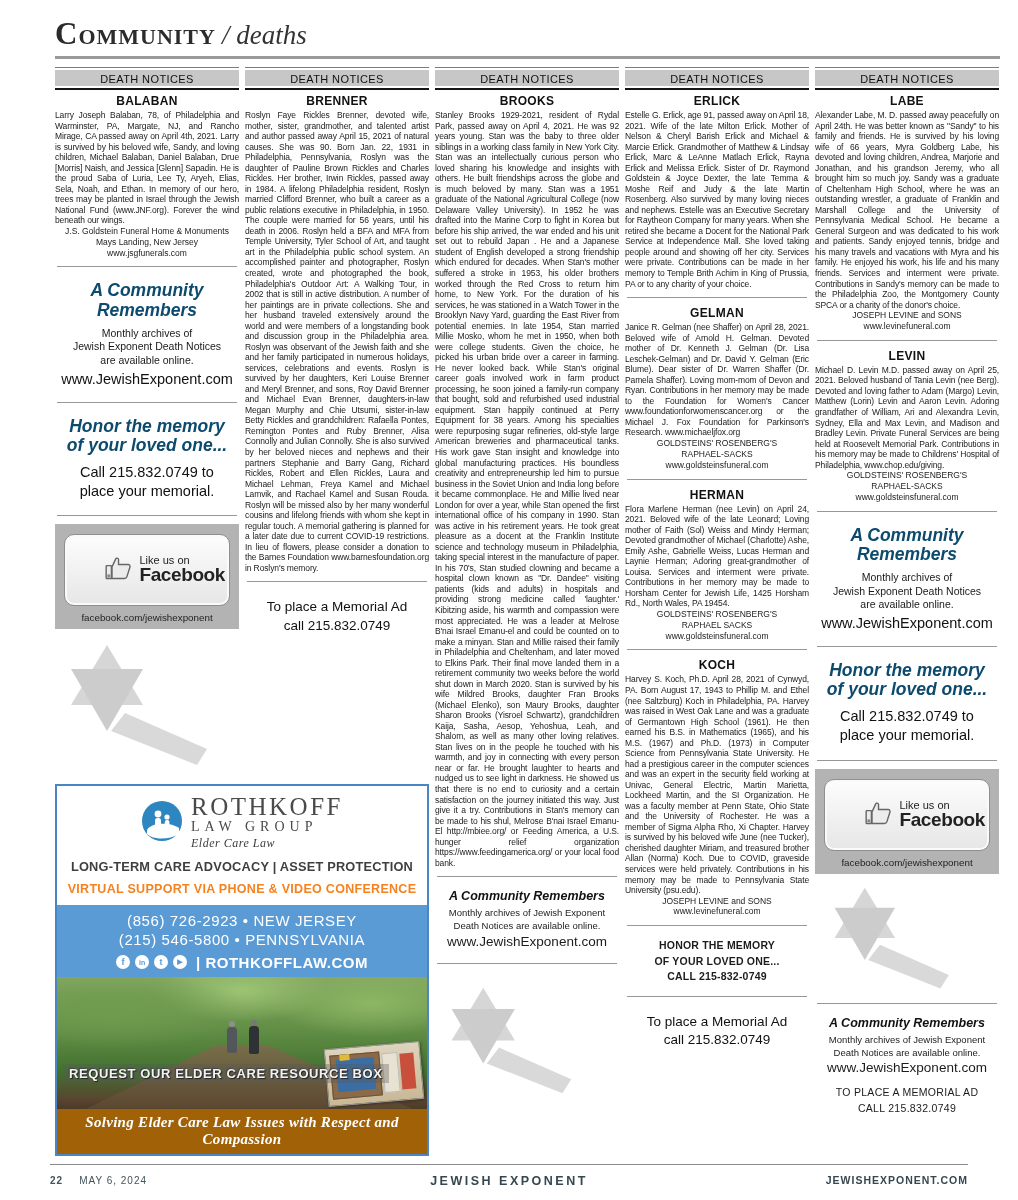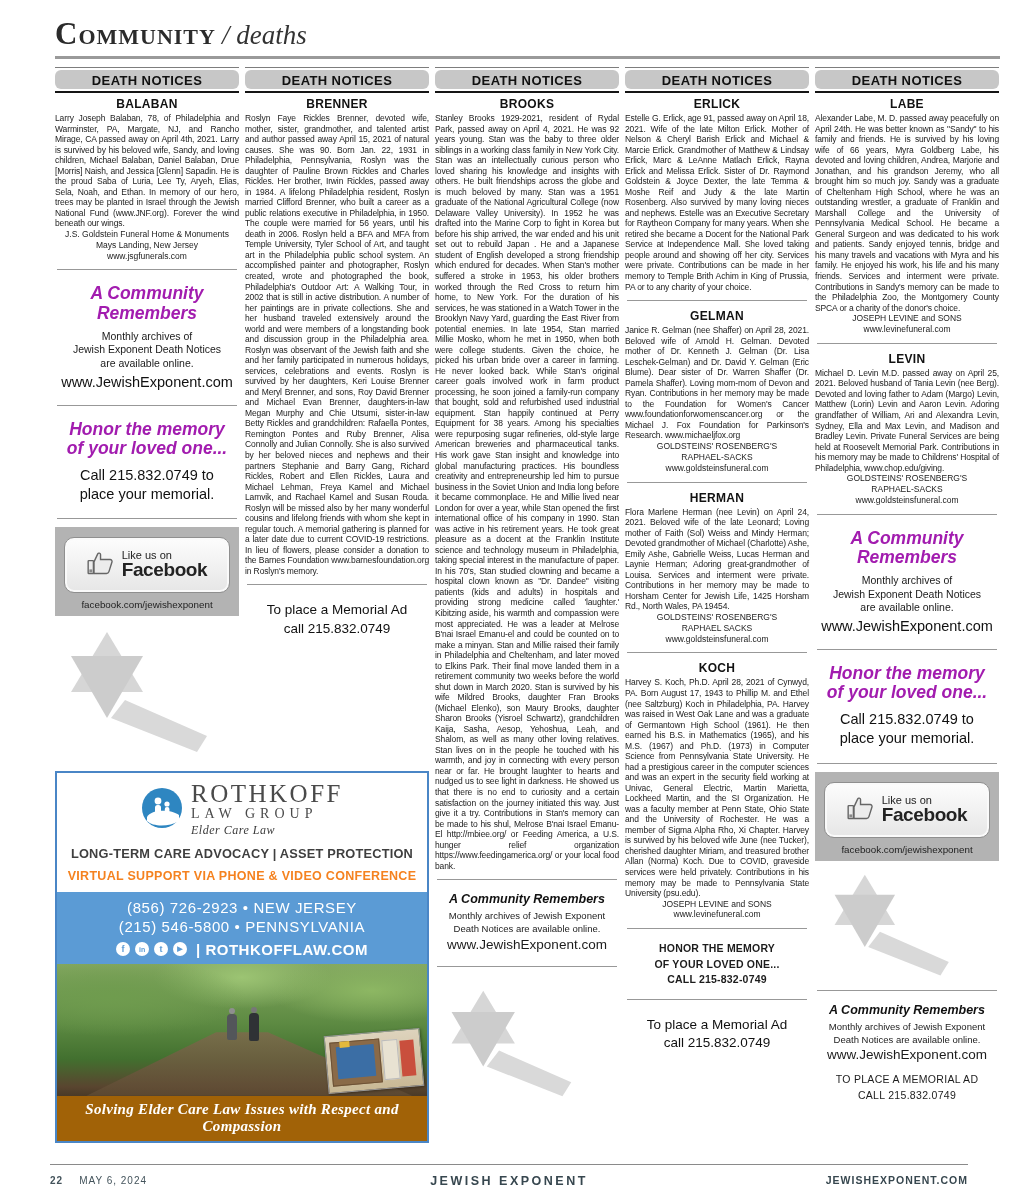--- a/index.html
+++ b/index.html
@@ -26,59 +26,59 @@
   
   .cols { display:flex; gap:6px; align-items:flex-start; }
   .col { width:184px; flex:none; }
   .group2 { width:374px; flex:none; }
   .pair { display:flex; gap:6px; }
   .pair .col { flex:none; }
 
   
   .dnbar { border-top:1px solid #7d7d7d; padding-top:2px; margin-bottom:4px; }
   .dnbar .bar {
-    background:#c7c7c7; text-align:center; font-size:13px; font-weight:bold;
-    letter-spacing:0.4px; color:#111; padding:2.5px 0 1.5px;border-radius:6px;
+    background:#c7c7c7; text-align:center; font-size:11px; font-weight:normal;
+    letter-spacing:0.4px; color:#111; padding:2.5px 0 1.5px;
   }
   .dnbar .bot { border-top:2px solid #151515; margin-top:2px; }
 
   
   .notice .name {
     text-align:center; font-size:12px; font-weight:bold; letter-spacing:0.3px;
     margin:3px 0 2px; color:#111;
   }
   .notice .body {
     font-size:8.5px; line-height:1.24; letter-spacing:-0.12px;
     text-align:justify; color:#222;
   }
   .notice .sigline { text-align:center; font-size:8.5px; line-height:1.28; color:#222; }
   .rule { border-top:1px solid #989898; margin:8px 2px; }
 
   
   .promo { text-align:center; padding:6px 2px 7px; }
   .promo .t-big {
-    font-size:17.5px; font-weight:800; font-style:italic; line-height:1.12; color:#a21caf;
+    font-size:17.5px; font-weight:800; font-style:italic; line-height:1.12; color:#0c4a6e;
   }
   .promo .bd { font-size:10.5px; line-height:1.3; margin-top:6px; color:#1a1a1a; }
   .promo .url-big { font-size:14.5px; margin-top:3px; color:#111; }
   .promo .call { font-size:14.5px; line-height:1.3; margin-top:7px; color:#111; }
   .promo-compact { text-align:center; padding:4px 2px 6px; }
   .promo-compact .t-sm { font-size:12.5px; font-weight:bold; font-style:italic; color:#111; }
   .promo-compact .bd { font-size:9.5px; line-height:1.35; margin-top:4px; }
   .promo-compact .url-md { font-size:13.5px; margin-top:1px; }
   .caps-block { text-align:center; font-weight:bold; font-size:10.5px; line-height:1.45; letter-spacing:0.2px; padding:4px 0; }
   .caps-plain { text-align:center; font-size:10.5px; line-height:1.5; letter-spacing:0.3px; padding:4px 0; }
   .memorial { text-align:center; font-size:13.5px; line-height:1.35; padding:8px 0; color:#111; }
 
   
   .fb { background:#b3b3b3; padding:10px 9px 6px; }
   .fb .pill {
     background:linear-gradient(#fdfdfd,#e6e6e6); border:1px solid #8f8f8f;
     border-radius:10px; box-shadow:inset 0 0 0 2px #fafafa;
-    padding:11px 4px; display:flex; align-items:center; justify-content:center; gap:7px;
+    padding:19px 4px; display:flex; align-items:center; justify-content:flex-end; gap:7px;
   }
   .fb .like-l1 { font-size:11px; color:#222; }
   .fb .like-l2 { font-size:19px; font-weight:bold; letter-spacing:-0.4px; color:#222; margin-top:-2px; }
   .fb .fb-url { text-align:center; font-size:9.8px; color:#222; margin-top:6px; }
 
   
   .star-wrap { position:relative; }
 
   
   .ad { border:2px solid #4a86c6; margin-top:12px; background:#fff; }
@@ -300,20 +300,21 @@
           <div class="fig fig2">
               <div class="head"></div>
             </div>
           <div class="resource-box">
             <div class="flap"></div>
               <div class="bk1"></div>
               <div class="bk2"></div>
               <div class="bk3"></div>
               <div class="dot"></div>
           </div>
+          <div class="ad-banner">REQUEST OUR ELDER CARE RESOURCE BOX</div>
         </div>
 
         <div class="ad-strip" style="background:#a16207;">Solving Elder Care Law Issues with Respect and Compassion</div>
       </div>
     </div>
 
     <div class="col">
       <div class="dnbar">
         <div class="bar">DEATH NOTICES</div>
         <div class="bot"></div>

